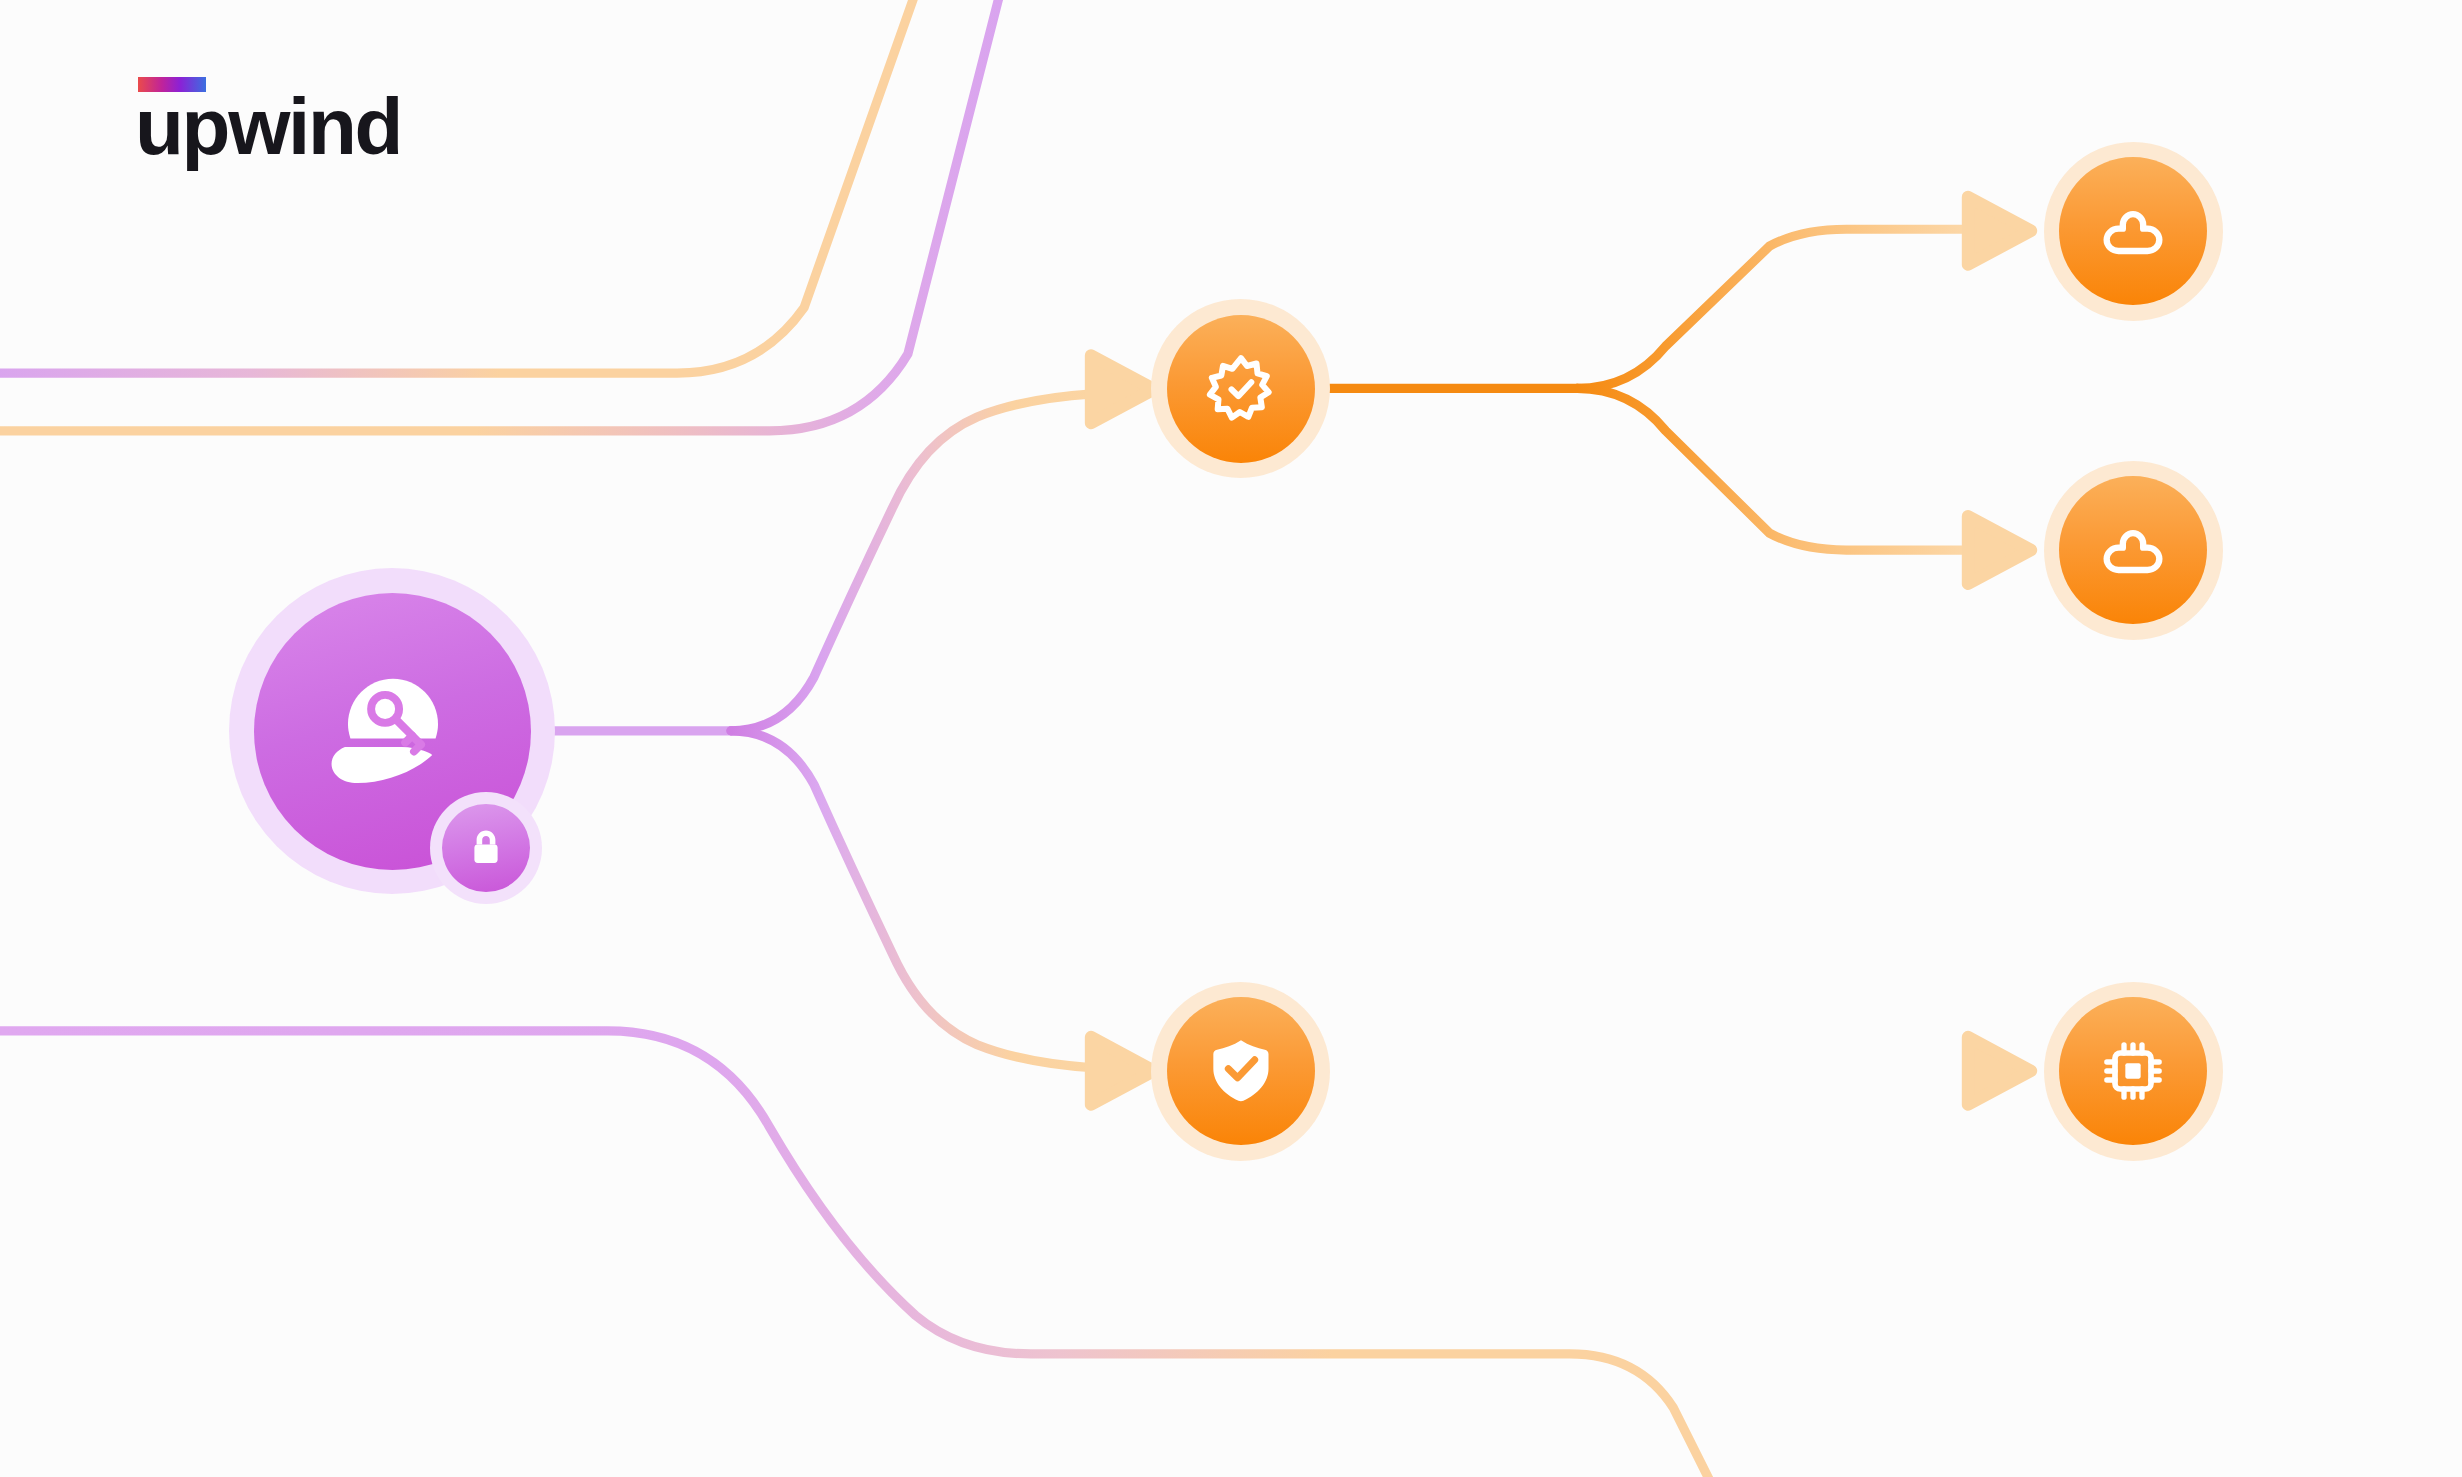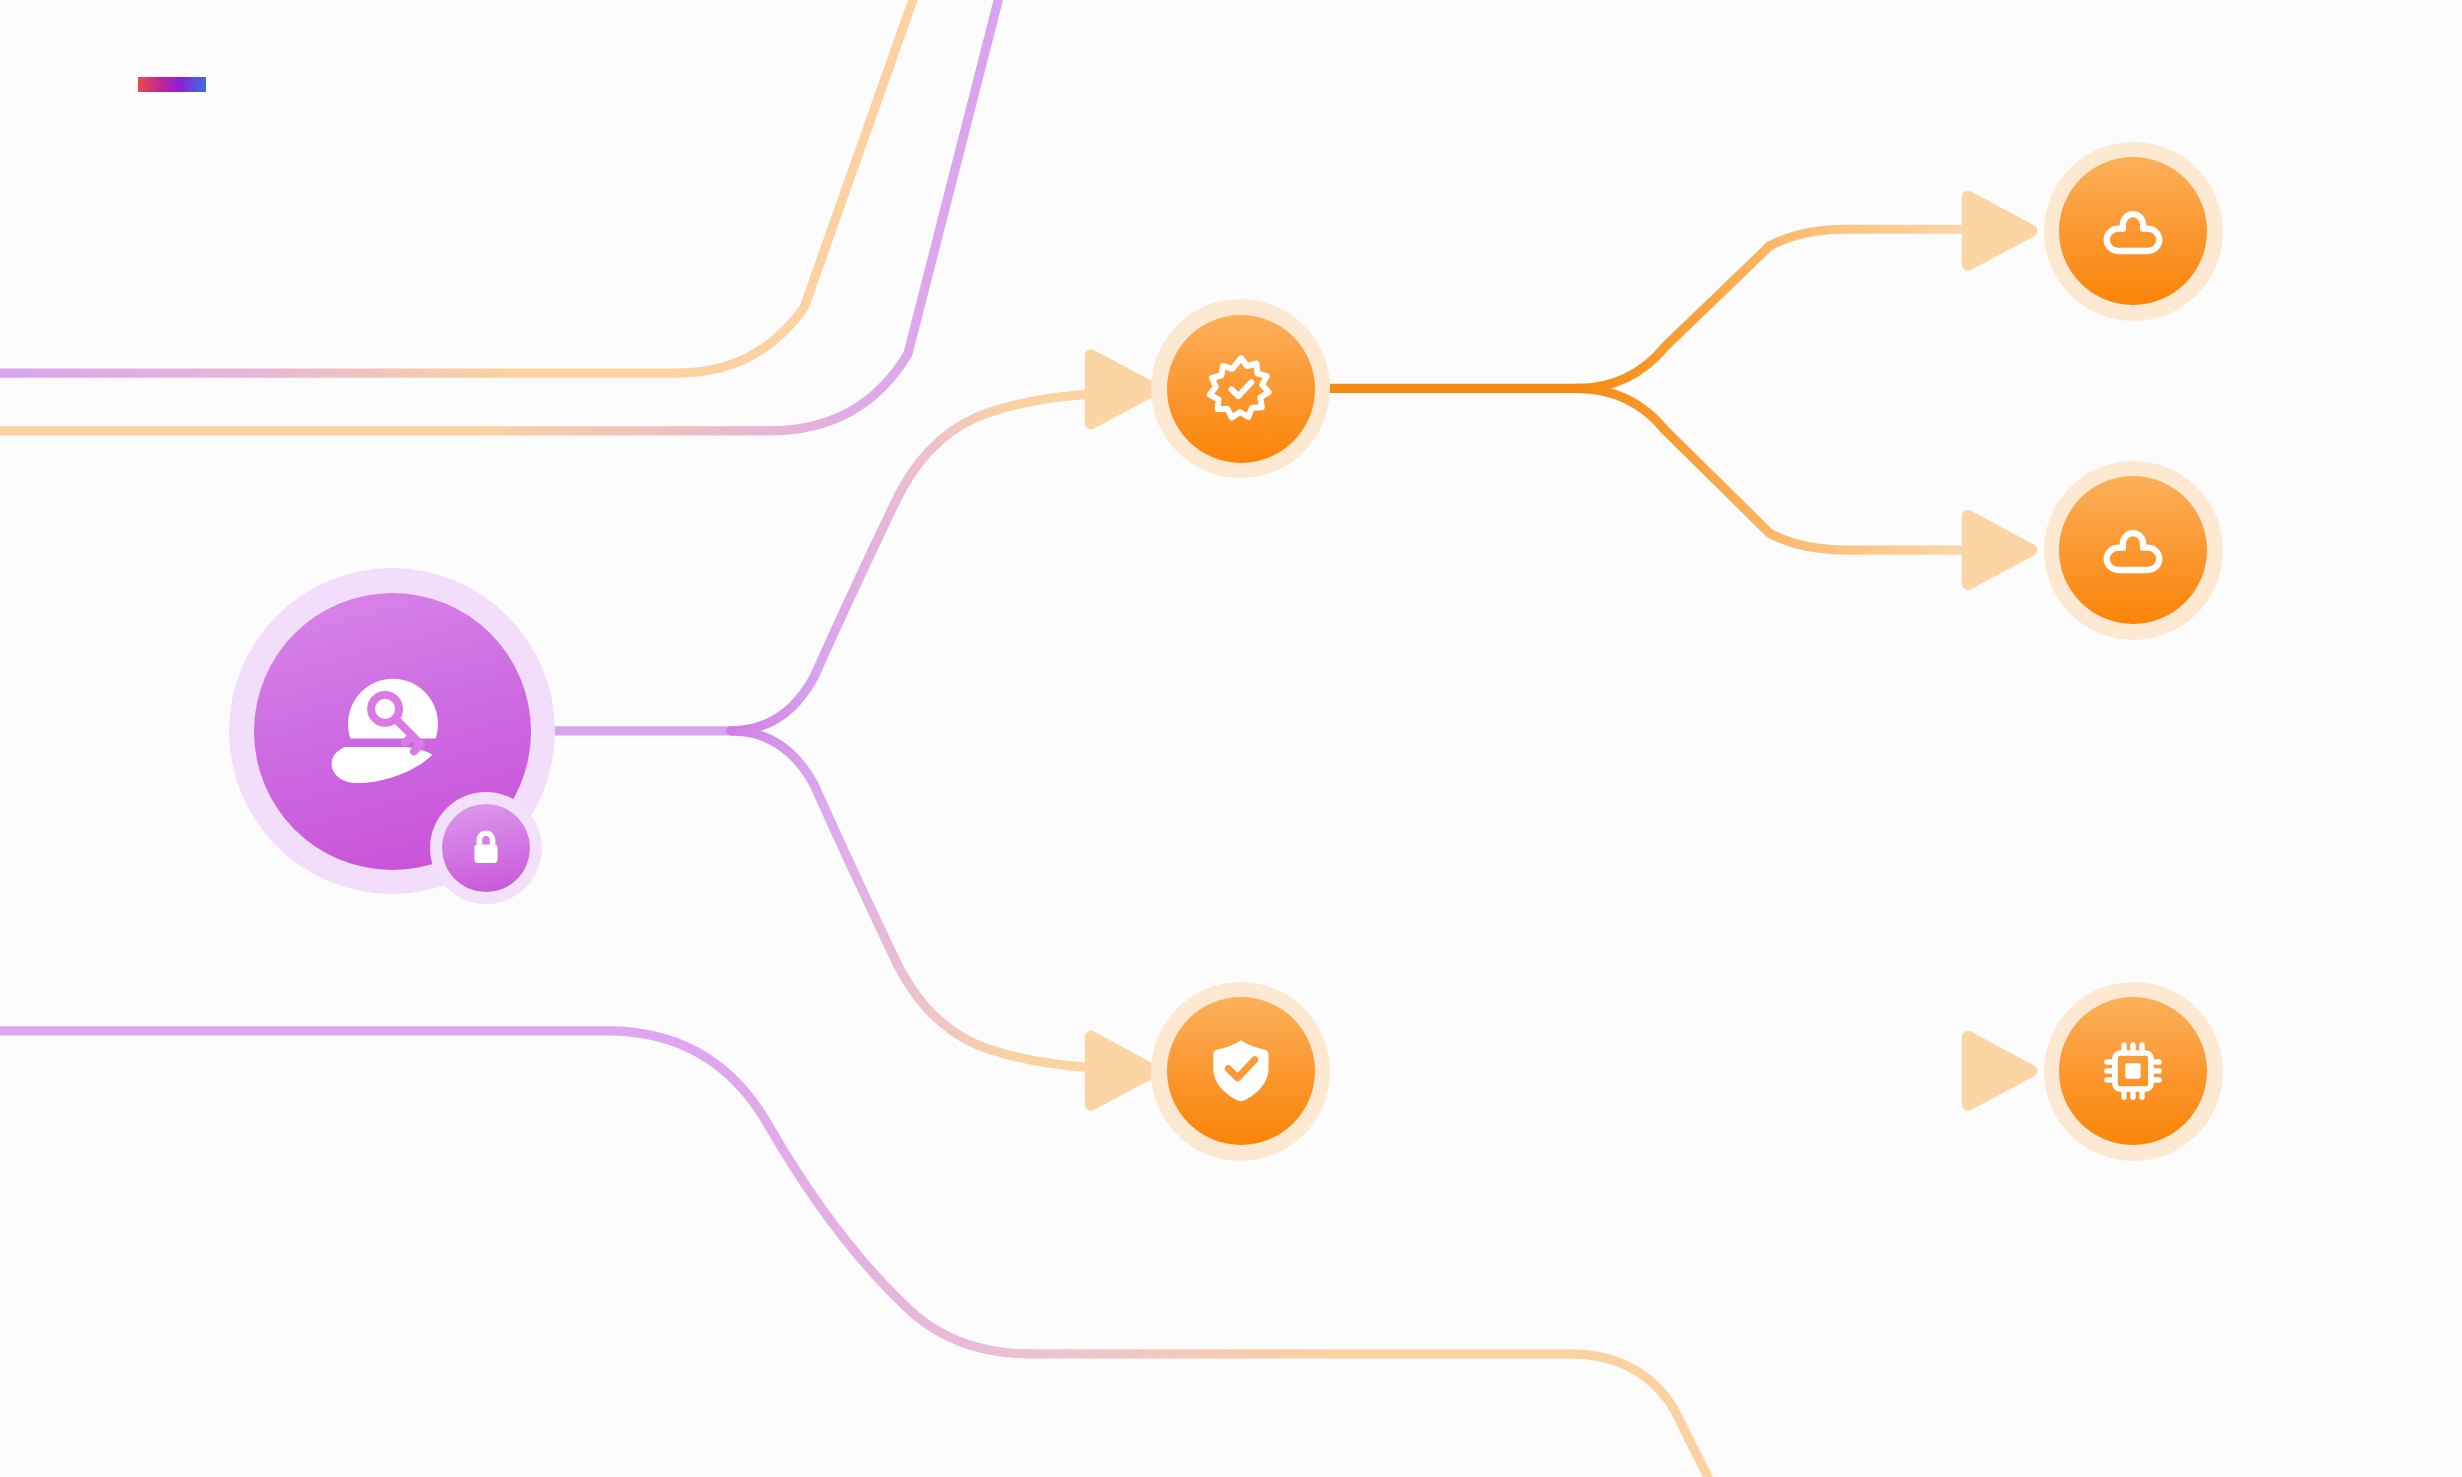--- a/index.html
+++ b/index.html
@@ -178,20 +178,21 @@
       <path d="M 1418 462 L 1500 506 L 1418 550 Z"></path>
       <path d="M 1418 1348 L 1500 1392 L 1418 1436 Z"></path>
       <path d="M 2558 256 L 2640 300 L 2558 344 Z"></path>
       <path d="M 2558 671 L 2640 715 L 2558 759 Z"></path>
       <path d="M 2558 1348 L 2640 1392 L 2558 1436 Z"></path>
     </g>
   </svg>
 
   <div id="logo">
     <div id="logo-bar"></div>
+    <div id="logo-word">upwind</div>
   </div>
 
   <div class="node-halo halo-purple" style="left:229px; top:568px; width:326px; height:326px;"></div>
   <div class="disc disc-purple" style="left:254px; top:593px; width:277px; height:277px;">
     <svg width="146" height="146" viewBox="0 0 48 48">
 
       <path fill="#ffffff" d="M24 6.5c-8.2 0-14.8 6.7-14.8 14.9 0 1.6.3 3.2.8 4.7h28c.5-1.5.8-3.1.8-4.7C38.8 13.2 32.2 6.5 24 6.5z"></path>
 
       <path fill="#ffffff" d="M8.2 28.9c-2.6 1-4.4 3.1-4.4 5.6 0 3.6 3.7 6.3 8.5 6.3 7.4 0 15.2-2.6 20.6-6.1 1.5-1 2.9-2 4-3.1-.6-.5-1.6-1-2.8-1.4-1.9-.7-4.4-1.3-7.3-1.3H8.2z"></path>
 

